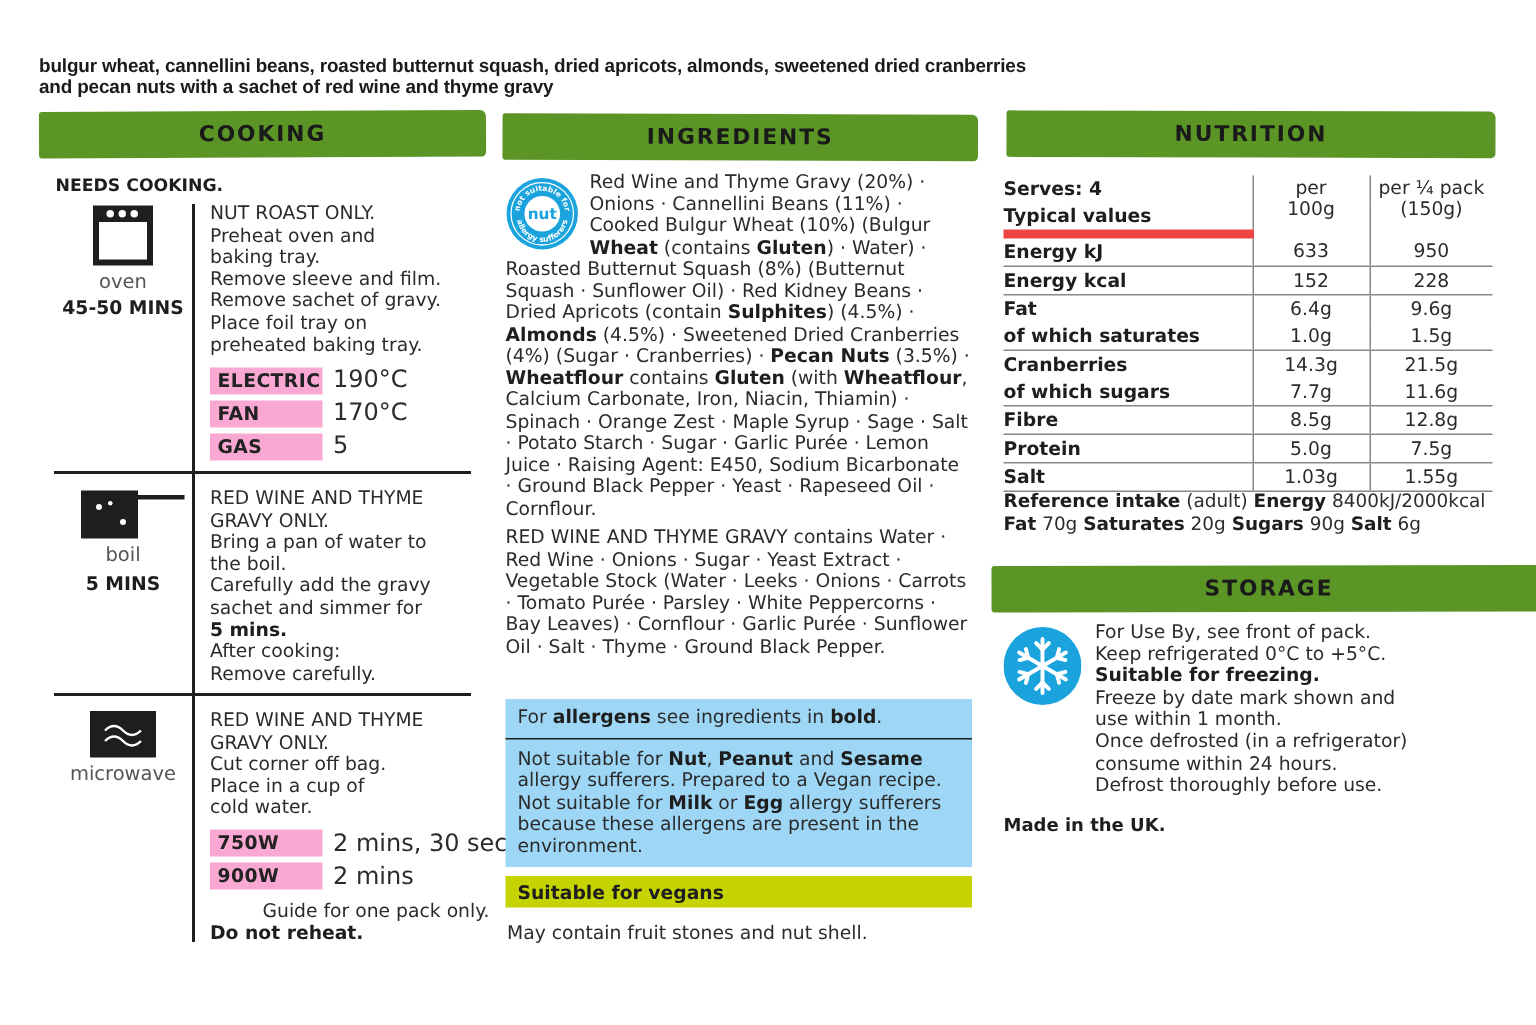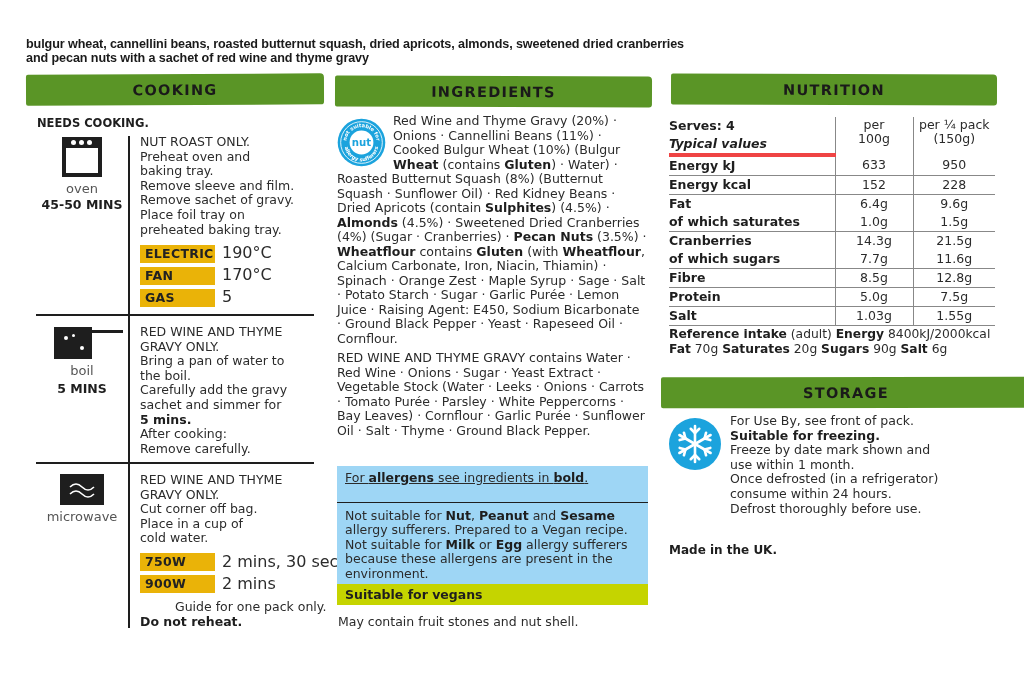--- a/index.html
+++ b/index.html
@@ -18,36 +18,36 @@
   
   .needs { position: absolute; left: 37px; top: 116px; font-weight: bold; font-size: 11.5px; color: #1e1e1e; }
   .vline { position: absolute; left: 128px; width: 2px; background: #1e1e1e; }
   .hline { position: absolute; left: 36px; width: 278px; height: 2px; background: #1e1e1e; }
   .method { position: absolute; left: 36px; width: 92px; text-align: center; }
   .method .name { font-size: 13px; color: #555; line-height: 16px; margin-top: 4px; }
   .method .time { font-weight: bold; font-size: 12.5px; color: #1e1e1e; margin-top: 0; }
   .steps { position: absolute; left: 140px; font-size: 12.5px; line-height: 14.6px; color: #2b2b2b; }
   .rows { margin-top: 7px; }
   .row { display: flex; align-items: center; height: 19px; margin-bottom: 3px; }
-  .row .lab { width: 75px; background: #eab308; font-weight: bold; font-size: 12.5px; padding-left: 5px; line-height: 18px; color: #222; letter-spacing: 0.3px; }
+  .row .lab { width: 75px; background: #f9a8d4; font-weight: bold; font-size: 12.5px; padding-left: 5px; line-height: 18px; color: #222; letter-spacing: 0.3px; }
   .row .val { padding-left: 7px; font-size: 16px; }
 
   .icon-oven { width: 40px; height: 40px; margin: 0 auto; border: 4px solid #1e1e1e; border-top-width: 11px; position: relative; background: #fff; }
   .icon-oven .dot { position: absolute; top: -8px; width: 5px; height: 5px; background: #fff; border-radius: 50%; }
   .icon-pan { width: 38px; height: 32px; background: #1e1e1e; position: relative; margin-left: 18px; }
   .icon-pan::after { content: ""; position: absolute; left: 38px; top: 3px; width: 31px; height: 3px; background: #1e1e1e; }
   .icon-pan .bub { position: absolute; background: #fff; border-radius: 50%; }
   .icon-mw { width: 44px; height: 31px; background: #1e1e1e; margin: 0 auto; display: flex; align-items: center; justify-content: center; }
 
   
   .ing { position: absolute; left: 337px; top: 114px; width: 310px; font-size: 12.5px; line-height: 14.5px; color: #2b2b2b; }
   .nut-badge { float: left; width: 51px; height: 51px; margin: 3px 6px 0 -1px; }
   .gravy { position: absolute; left: 337px; top: 351px; width: 310px; font-size: 12.5px; line-height: 14.5px; color: #2b2b2b; }
   .allergen { position: absolute; left: 337px; top: 466px; width: 311px; background: #9ed6f5; font-size: 12.5px; line-height: 14.6px; color: #2b2b2b; }
-  .allergen .top { padding: 5px 7px 16px 8px; border-bottom: 1.5px solid #1e1e1e; text-decoration: underline; }
+  .allergen .top { padding: 5px 7px 6px 8px; border-bottom: 1.5px solid #1e1e1e; }
   .allergen .bottom { padding: 6px 7px 6px 8px; }
   .vegan { position: absolute; left: 337px; top: 584px; width: 311px; height: 21px; background: #c5d400; font-weight: bold; font-size: 12.5px; line-height: 21px; padding-left: 8px; color: #1e1e1e; }
   .may { position: absolute; left: 338px; top: 614px; font-size: 12.5px; color: #2b2b2b; }
 
   
   .ntable { position: absolute; left: 669px; top: 117px; width: 326px; border-collapse: collapse; font-size: 12.5px; color: #2b2b2b; }
   .ntable td { padding: 0 3px; height: 18.6px; line-height: 18px; }
   .ntable td.c1 { width: 166px; font-weight: bold; color: #1e1e1e; padding-left: 0; }
   .ntable td.c2 { width: 78px; text-align: center; border-left: 1px solid #888; }
   .ntable td.c3 { text-align: center; border-left: 1px solid #888; }
@@ -191,21 +191,21 @@
 
 <div class="banner nutrition">NUTRITION</div>
 <table class="ntable">
   <tbody id="ntbody">
     <tr class="hdr">
       <td class="c1">Serves: 4</td>
       <td class="c2" rowspan="2"><span>per</span><br><span>100g</span></td>
       <td class="c3" rowspan="2"><span>per ¼ pack</span><br><span>(150g)</span></td>
     </tr>
     <tr class="sep">
-      <td class="c1" style="border-bottom:4px solid #ef4444;font-style:italic;">Typical values</td>
+      <td class="c1" style="border-bottom:6px solid #ef4444;">Typical values</td>
     </tr>
   <tr class="sep">
         <td class="c1">Energy kJ</td>
         <td class="c2">633</td>
         <td class="c3">950</td>
       </tr>
       <tr class="sep">
         <td class="c1">Energy kcal</td>
         <td class="c2">152</td>
         <td class="c3">228</td>
@@ -269,20 +269,21 @@
       <line x1="16.473720558371177" y1="31.500000000000004" x2="10.678165600636767" y2="29.94708572938488"></line>
       <line x1="16.473720558371177" y1="31.500000000000004" x2="14.920806287756054" y2="37.29555495773441"></line>
       <line x1="26" y1="26" x2="10.411542731880106" y2="17"></line>
       <line x1="16.473720558371177" y1="20.5" x2="14.920806287756053" y2="14.70444504226559"></line>
       <line x1="16.473720558371177" y1="20.5" x2="10.678165600636767" y2="22.052914270615123"></line>
     </g>
 </svg>
 <div class="stor">
   <div id="stor-lines">
       <div>For Use By, see front of pack.</div>
+      <div>Keep refrigerated 0°C to +5°C.</div>
       <div class="b">Suitable for freezing.</div>
       <div>Freeze by date mark shown and</div>
       <div>use within 1 month.</div>
       <div>Once defrosted (in a refrigerator)</div>
       <div>consume within 24 hours.</div>
       <div>Defrost thoroughly before use.</div>
     </div>
 </div>
 <div class="made">Made in the UK.</div>
 

